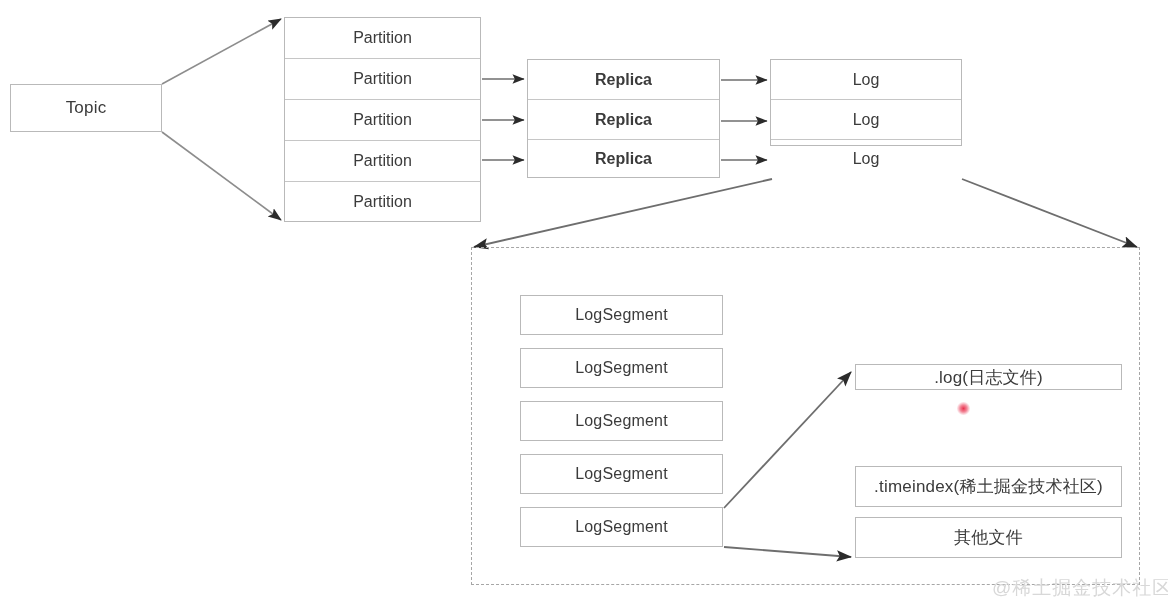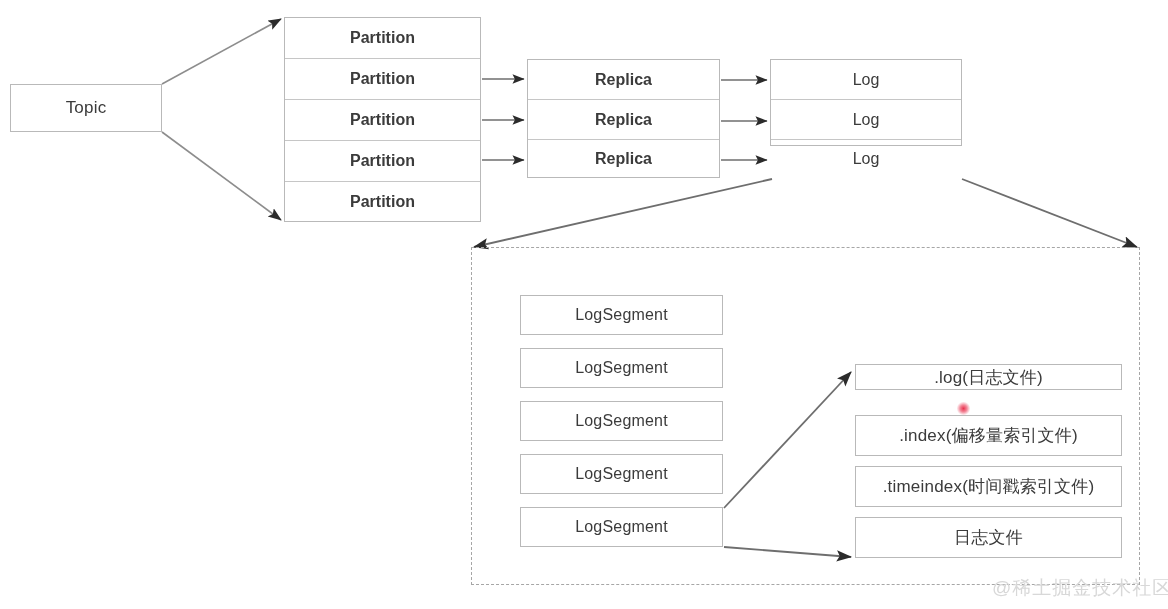--- a/index.html
+++ b/index.html
@@ -121,21 +121,21 @@
     <g>
       <line x1="724" y1="508" x2="851" y2="372" stroke="#6e6e6e" stroke-width="1.8" marker-end="url(#arrowHead)"></line>
       <line x1="724" y1="547" x2="851" y2="557" stroke="#6e6e6e" stroke-width="1.8" marker-end="url(#arrowHead)"></line>
     </g>
   </svg>
 
   <div class="node" style="left:10px; top:84px; width:152px; height:48px; font-size:17px;">
     <span>Topic</span>
   </div>
 
-  <div class="stack" style="left:284px; top:17px; width:197px; height:205px;font-weight:bold;">
+  <div class="stack" style="left:284px; top:17px; width:197px; height:205px;">
     <div class="stack-row" style="height:41px; font-size:16px;">
       <span>Partition</span>
     </div>
     <div class="stack-row" style="height:41px; font-size:16px;">
       <span>Partition</span>
     </div>
     <div class="stack-row" style="height:41px; font-size:16px;">
       <span>Partition</span>
     </div>
     <div class="stack-row" style="height:41px; font-size:16px;">
@@ -184,27 +184,24 @@
   <div class="node" style="left:520px; top:454px; width:203px; height:40px; font-size:16px;">
     <span>LogSegment</span>
   </div>
   <div class="node" style="left:520px; top:507px; width:203px; height:40px; font-size:16px;">
     <span>LogSegment</span>
   </div>
 
   <div class="node" style="left:855px; top:364px; width:267px; height:26px; font-size:17px;">
     <span>.log(日志文件)</span>
   </div>
-  <div class="node" style="left:855px; top:415px; width:267px; height:41px; font-size:17px;">
-    <span>.index(偏移量索引文件)</span>
-  </div>
   <div class="node" style="left:855px; top:466px; width:267px; height:41px; font-size:17px;">
-    <span>.timeindex(时间戳索引文件)</span>
+    <span>.timeindex(稀土掘金技术社区)</span>
   </div>
   <div class="node" style="left:855px; top:517px; width:267px; height:41px; font-size:17px;">
-    <span>日志文件</span>
+    <span>其他文件</span>
   </div>
 
   <div class="cursor-dot" style="left:957px; top:402px;"></div>
 
   <div class="watermark" style="left:992px; top:575px;">@稀土掘金技术社区</div>
 
 </div>
 
 </body></html>

